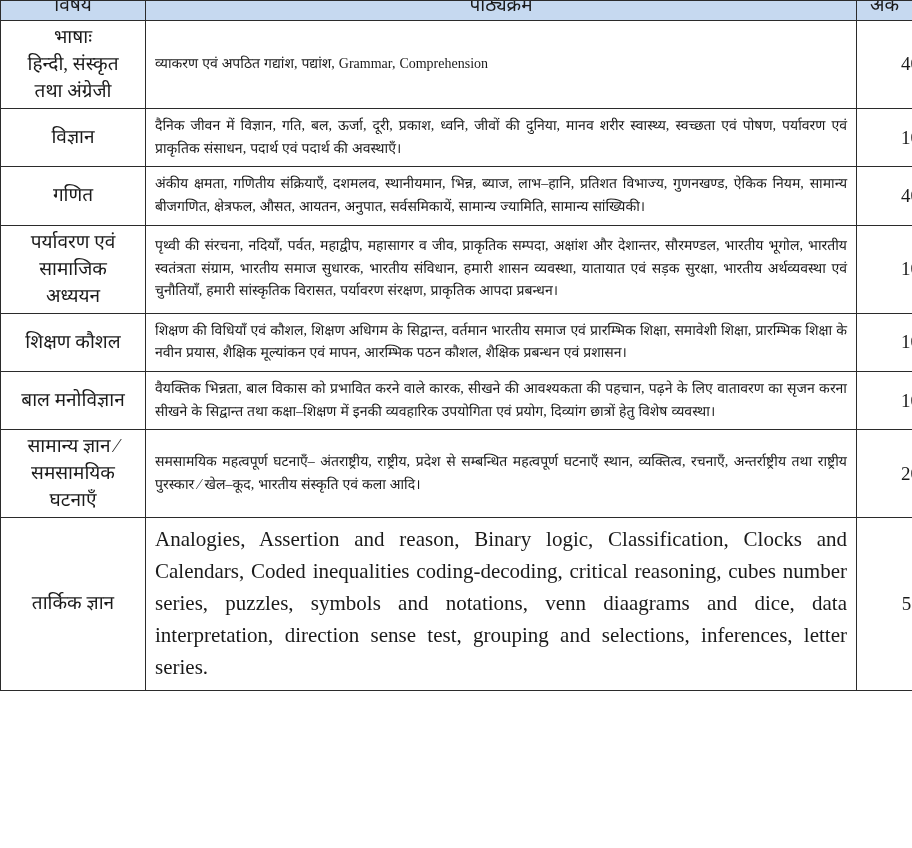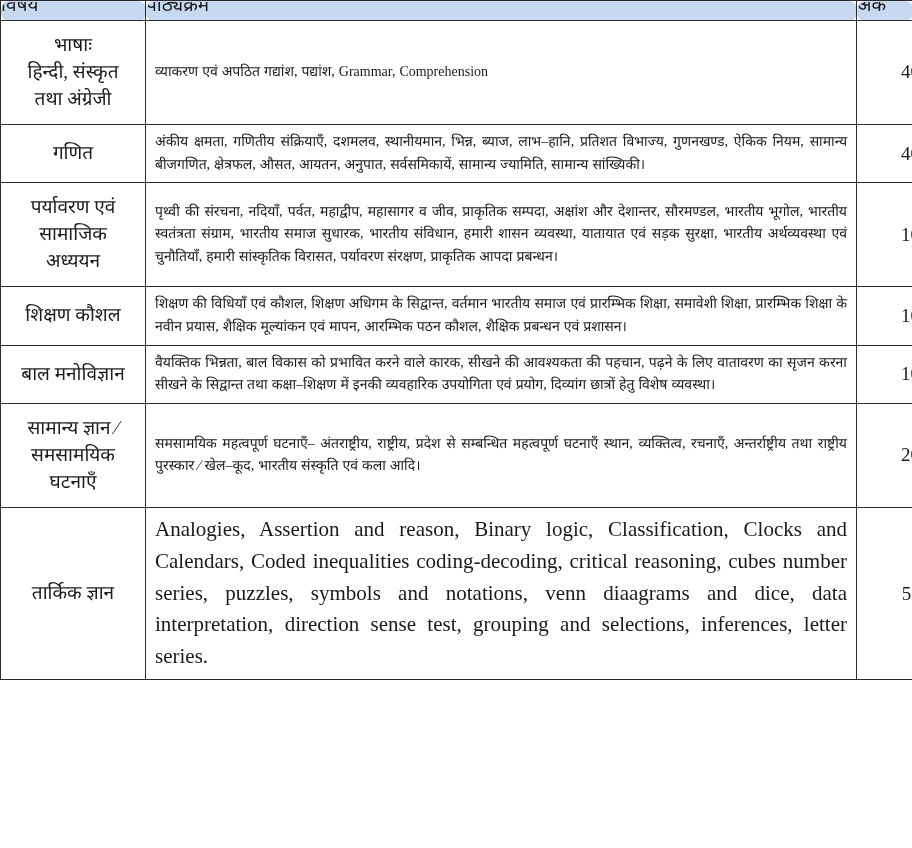--- a/index.html
+++ b/index.html
@@ -32,38 +32,37 @@
     padding: 0;
   }
 
   
   thead th {
     background: #c6d9f0;
     height: 19px;
     line-height: 17px;
     font-weight: normal;
     font-size: 19px;
-    text-align: left;
+    text-align: center;
     overflow: hidden;
     padding: 0;
     border-bottom: 1px solid #2b2b2b;
-    border-radius: 8px;
   }
   thead th .hdr-text {
     display: block;
     position: relative;
     top: -6px;
   }
 
   
   td.subject {
     text-align: center;
     font-size: 19px;
     line-height: 1.42;
-    padding: 11px 4px;
+    padding: 3px 4px;
   }
   td.subject .line { display: block; white-space: nowrap; }
 
   td.syllabus {
     text-align: justify;
     text-justify: inter-word;
     font-size: 14px;
     line-height: 1.62;
     padding: 6px 9px 6px 9px;
     word-spacing: 0.5px;
@@ -110,20 +109,27 @@
         <td class="subject dev">
           <span class="line">भाषाः</span>
           <span class="line">हिन्दी, संस्कृत</span>
           <span class="line">तथा अंग्रेजी</span>
         </td>
         <td class="syllabus dev">व्याकरण एवं अपठित गद्यांश, पद्यांश,  Grammar, Comprehension</td>
         <td class="marks">40</td>
       </tr>
       <tr>
         <td class="subject dev">
+          <span class="line">विज्ञान</span>
+        </td>
+        <td class="syllabus dev">दैनिक जीवन में विज्ञान, गति, बल, ऊर्जा, दूरी, प्रकाश, ध्वनि, जीवों की दुनिया, मानव शरीर स्वास्थ्य, स्वच्छता एवं पोषण, पर्यावरण एवं प्राकृतिक संसाधन, पदार्थ एवं पदार्थ की अवस्थाएँ।</td>
+        <td class="marks">10</td>
+      </tr>
+      <tr>
+        <td class="subject dev">
           <span class="line">गणित</span>
         </td>
         <td class="syllabus dev">अंकीय क्षमता, गणितीय संक्रियाएँ, दशमलव, स्थानीयमान, भिन्न, ब्याज, लाभ–हानि, प्रतिशत विभाज्य, गुणनखण्ड, ऐकिक नियम, सामान्य बीजगणित, क्षेत्रफल, औसत, आयतन, अनुपात, सर्वसमिकायें, सामान्य ज्यामिति, सामान्य सांख्यिकी।</td>
         <td class="marks">40</td>
       </tr>
       <tr>
         <td class="subject dev">
           <span class="line">पर्यावरण एवं</span>
           <span class="line">सामाजिक</span>
           <span class="line">अध्ययन</span>

